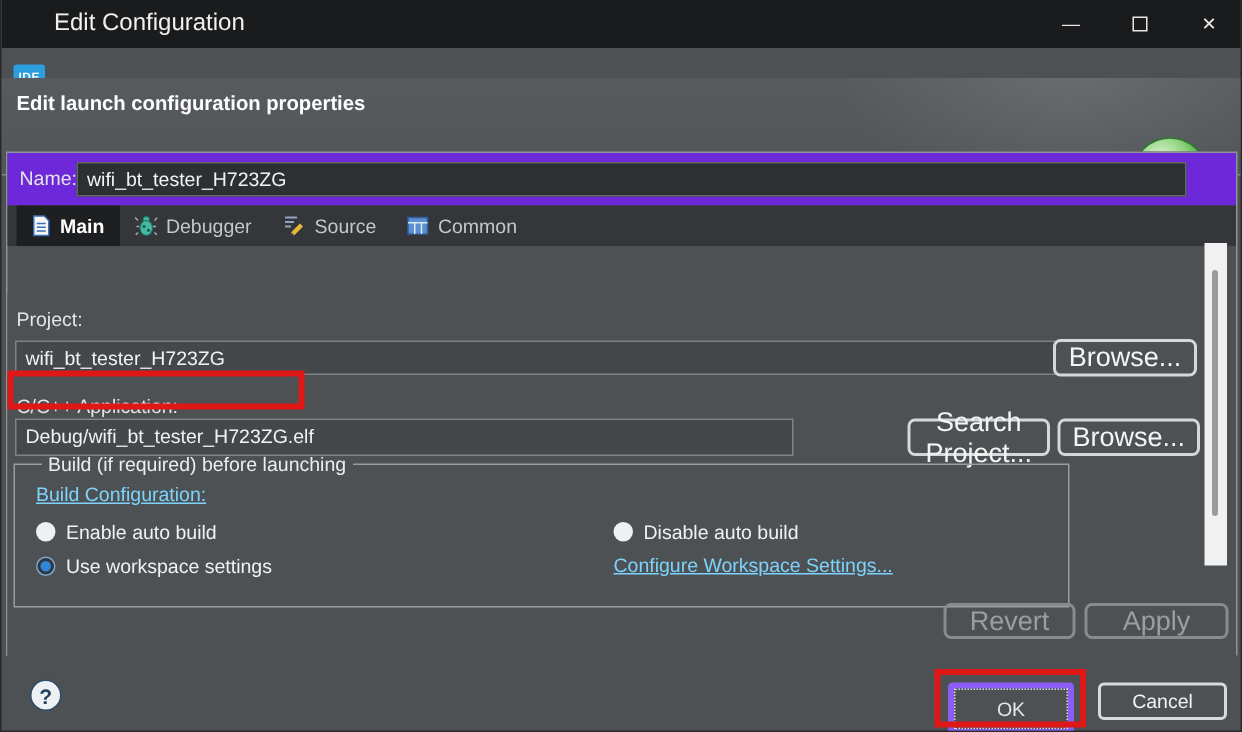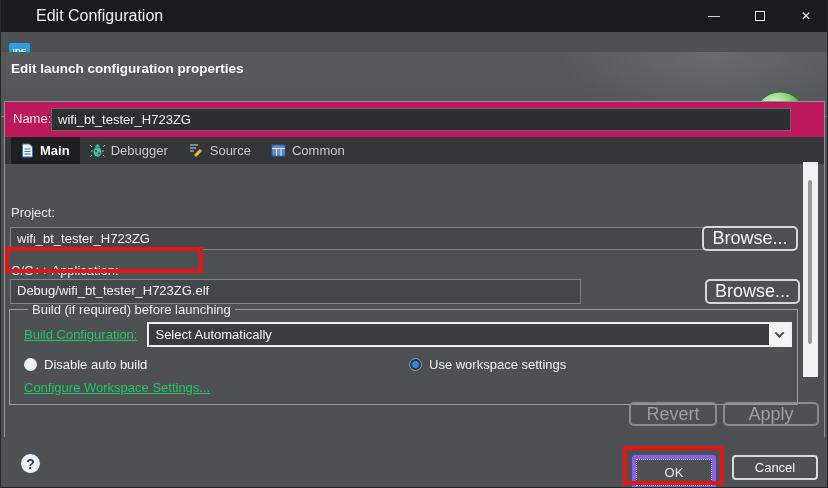--- a/index.html
+++ b/index.html
@@ -21,44 +21,44 @@
             background: radial-gradient(220px 120px at 86% 0%, rgba(255,255,255,0.10), rgba(255,255,255,0) 70%), linear-gradient(#585b5e,#525558);
             border-bottom:1px solid #84888b;margin-top:20px; }
   .banner-heading { position:absolute; left:10px; top:9px; color:#fdfdfd; font-size:13.5px; font-weight:bold; }
   .play-shadow { position:absolute; left:759px; top:87px; width:42px; height:7px; border-radius:50%;
                  background:rgba(28,31,33,.45); filter:blur(1.5px); }
   .play-btn { position:absolute; left:753px; top:39px; width:52px; height:52px; }
 
   
   .frame { position:absolute; left:3px; top:101px; width:821px; height:336px; border:1px solid #8f9296; background:#4e5154; }
 
-  .name-row { position:absolute; left:0; top:0; width:819px; height:35px; background:#be185d; }
+  .name-row { position:absolute; left:0; top:0; width:819px; height:35px; background:#6d28d9; }
   .name-label { position:absolute; left:8px; top:9px; color:#d9dadb; font-size:13px; }
   .name-input { position:absolute; left:46px; top:6px; width:740px; height:23px; background:#2d3033;
                 border:1px solid #63676b; color:#f2f2f2; font-size:13px; padding:3px 6px; white-space:nowrap; overflow:hidden; }
 
   .tabbar { position:absolute; left:0; top:35px; width:819px; height:27px; background:#343639; display:flex; align-items:stretch; padding-left:6px; }
   .tab { display:flex; align-items:center; gap:6px; padding:0 10px; color:#c6c7c8; font-size:13px; cursor:pointer;justify-content:flex-end; }
   .tab.selected { background:#1d1f21; color:#ffffff; font-weight:bold; }
   .tab svg { flex:0 0 auto; }
 
   .content { position:absolute; left:0; top:62px; width:819px; height:272px; background:#4e5154;margin-top:32px; }
   .fld-label { position:absolute; color:#e4e5e6; font-size:13px; }
   .text-input { position:absolute; background:#45484b; border:1px solid #7f8386; color:#f2f2f2;
                 font-size:13px; padding:3px 6px; white-space:nowrap; overflow:hidden; }
   .btn { position:absolute; background:transparent; border:2px solid #d5d8da; border-radius:5px; color:#f4f4f4;
          font-size:18px; font-family:"Liberation Sans",sans-serif; display:flex; align-items:center; justify-content:center; cursor:pointer; }
   .btn.mnemonic::first-letter { text-decoration:underline; }
   .btn.disabled { border-color:#898c8f; color:#9b9ea1; cursor:default; }
 
-  fieldset.build-group { position:absolute; left:4px; top:106px; width:789px; height:103px;
+  fieldset.build-group { position:absolute; left:4px; top:106px; width:704px; height:103px;
                          border:1px solid #9a9da0; padding:2px 5px 6px 14px; }
   fieldset.build-group legend { font-size:13px; color:#eceded; padding:0 4px; margin-left:4px; }
   .combo-row { display:flex; align-items:center; gap:10px; margin-top:3px; }
-  .link { color:#22c55e; font-size:13px; text-decoration:underline; cursor:pointer; white-space:nowrap; }
+  .link { color:#7dd3fc; font-size:13px; text-decoration:underline; cursor:pointer; white-space:nowrap; }
   .combo { position:relative; flex:1; height:25px; border:2px solid #eef0f1; background:#3a3d40; color:#f6f6f6;
            font-size:13px; line-height:21px; padding-left:6px; cursor:pointer; }
   .combo-arrow { position:absolute; right:0; top:0; width:21px; height:21px; background:#f4f4f4; display:flex; align-items:center; justify-content:center; }
   .chevron { width:7px; height:7px; border-right:2px solid #4b4e50; border-bottom:2px solid #4b4e50; transform:rotate(45deg) translate(-1px,-1px); }
   .radio-grid { display:grid; grid-template-columns:385px 1fr; row-gap:6px; margin-top:10px; }
   .radio-item { display:flex; align-items:center; gap:7px; color:#f0f1f1; font-size:13px; cursor:pointer; }
   .radio { width:13px; height:13px; border-radius:50%; background:#eef0f1; flex:0 0 auto; }
   .radio.checked { background:#34373a; border:1px solid #7aa7d4; position:relative; }
   .radio.checked::after { content:""; position:absolute; left:2px; top:2px; width:7px; height:7px; border-radius:50%; background:#2e86dd; }
 
@@ -165,37 +165,36 @@
       </div>
     </div>
 
     <div class="content">
 
       <div class="fld-label" style="left:6px; top:9px;">Project:</div>
       <div class="text-input" style="left:5px; top:31px; width:694px; height:23px;">wifi_bt_tester_H723ZG</div>
       <button class="btn mnemonic" style="left:697px; top:30px; width:96px; height:25px;">Browse...</button>
 
       <div class="fld-label" style="left:6px; top:67px;">C/C++ Application:</div>
-      <div class="text-input" style="left:5px; top:83px; width:571px; height:25px;">Debug/wifi_bt_tester_H723ZG.elf</div>
+      <div class="text-input" style="left:5px; top:83px; width:519px; height:25px;">Debug/wifi_bt_tester_H723ZG.elf</div>
+      <button class="btn" style="left:600px; top:83px; width:95px; height:25px;">Search Project...</button>
       <button class="btn" style="left:700px; top:83px; width:95px; height:25px;">Browse...</button>
 
       <fieldset class="build-group">
         <legend>Build (if required) before launching</legend>
         <div class="combo-row">
           <span class="link">Build Configuration:</span>
-          <div class="combo">
-            <span>Select Automatically</span>
-            <span class="combo-arrow">
-                <span class="chevron"></span>
-              </span>
-          </div>
         </div>
         <div class="radio-grid">
           <div class="radio-item">
             <span class="radio"></span>
+            <span>Enable auto build</span>
+          </div>
+          <div class="radio-item">
+            <span class="radio"></span>
             <span>Disable auto build</span>
           </div>
           <div class="radio-item">
             <span class="radio checked"></span>
             <span>Use workspace settings</span>
           </div>
           <div>
             <span class="link">Configure Workspace Settings...</span>
           </div>
         </div>

